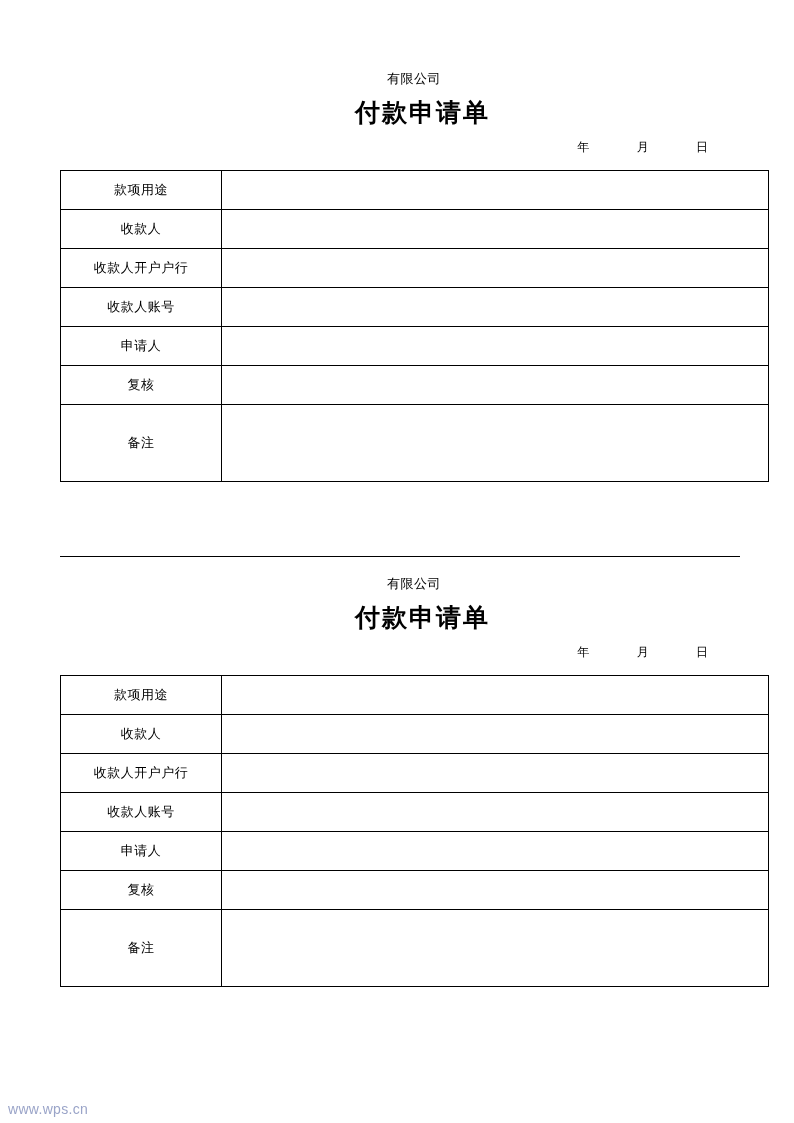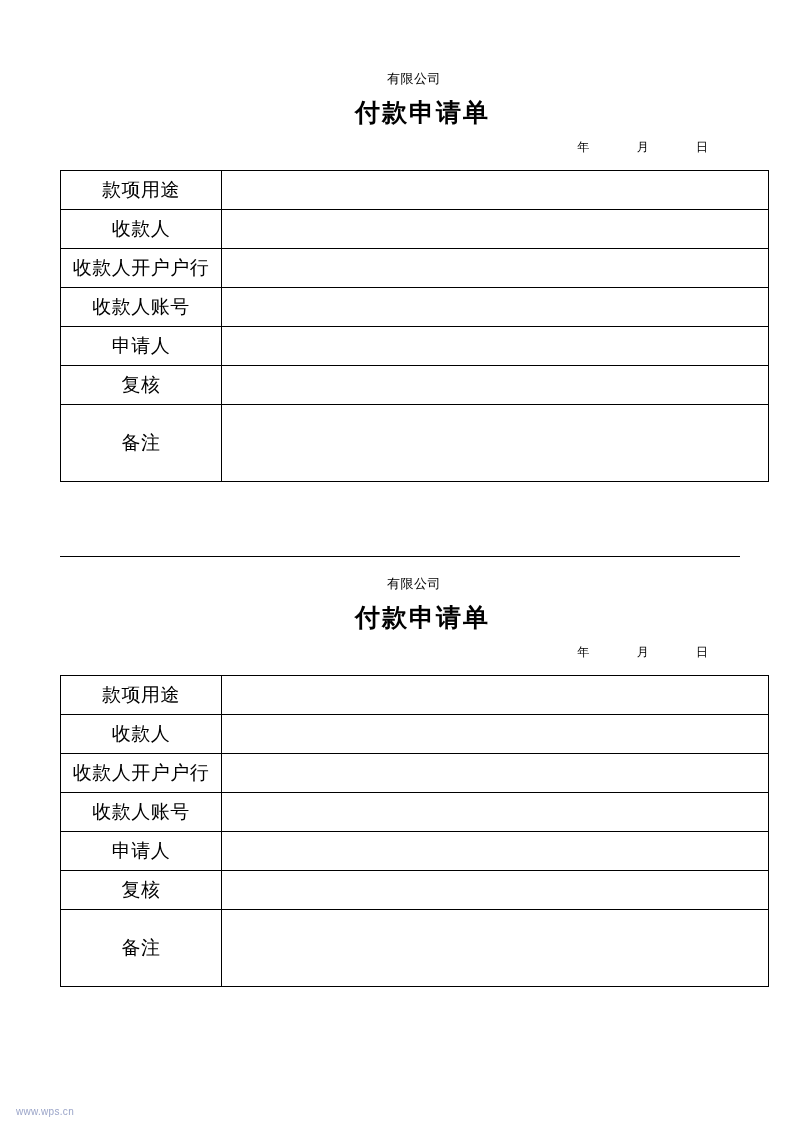--- a/index.html
+++ b/index.html
@@ -60,21 +60,21 @@
 
   table.form-table {
     border-collapse: collapse;
     margin-top: 14px;
     margin-left: 42px;
     width: 706px;
     table-layout: fixed;
   }
   table.form-table td {
     border: 1px solid #000000;
-    font-size: 19px;
+    font-size: 13px;
     padding: 0;
     vertical-align: middle;
   }
   td.label-cell {
     width: 160px;
     text-align: center;
     height: 38px;
     letter-spacing: 0.5px;
   }
   td.value-cell {
@@ -93,23 +93,23 @@
     position: absolute;
     left: 60px;
     top: 556px;
     width: 680px;
     height: 0;
     border-top: 1px solid #000000;
   }
 
   .footer-watermark {
     position: absolute;
-    left: 16px;
+    left: 8px;
     bottom: 6px;
-    font-size: 10px;
+    font-size: 14px;
     color: #9aa4c8;
     letter-spacing: 0.3px;
   }
 </style>
 </head>
 <body>
 
 <div class="page">
 
   <div class="form-block first">

